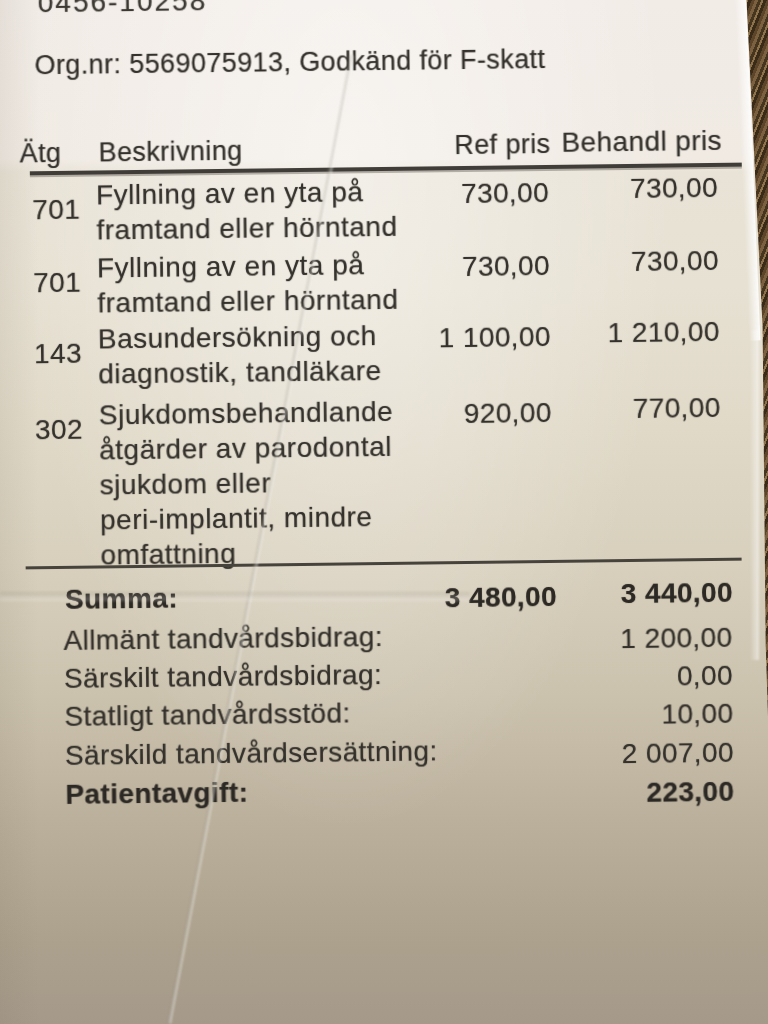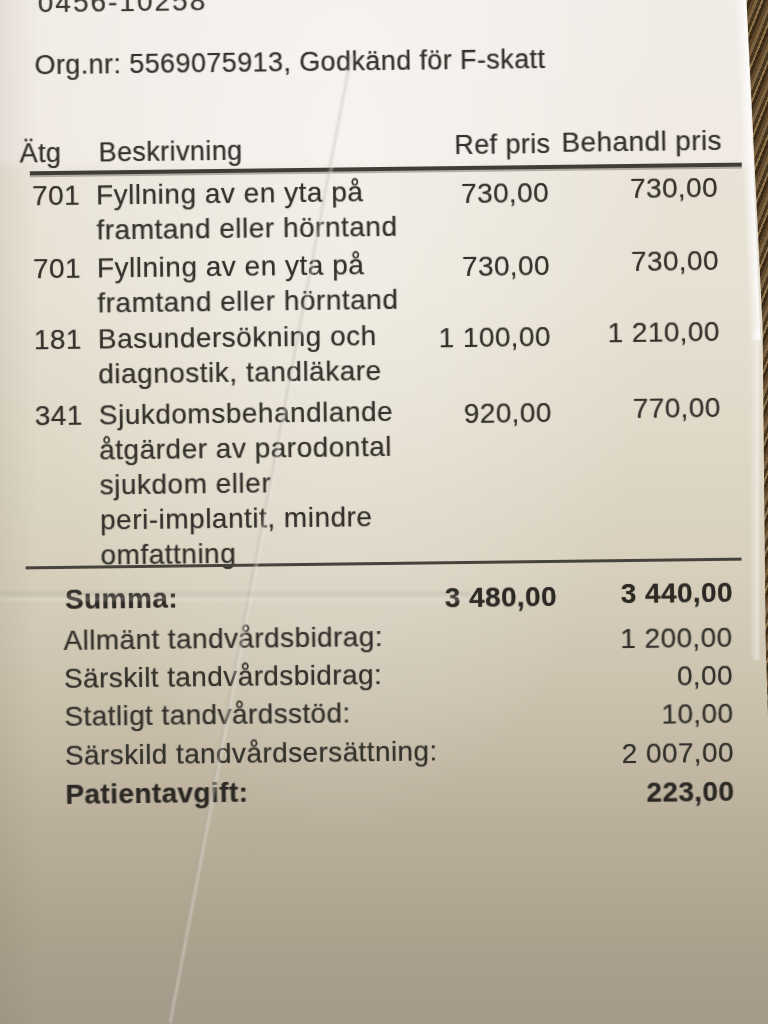--- a/index.html
+++ b/index.html
@@ -71,21 +71,21 @@
   .clip-line{left:44px;top:-17px;font-size:28px;letter-spacing:2px;color:#3c3933;}
   .org-line{left:40px;top:46px;font-size:27px;}
   .hdr{font-size:27px;}
   .hdr-code{left:24px;top:134px;}
   .hdr-desc{left:103px;top:134px;}
   .hdr-ref{left:398px;top:131px;width:157px;text-align:right;}
   .hdr-beh{left:566px;top:129px;font-size:28px;}
   .rule-head{left:34px;top:167px;width:712px;height:4px;background:#403d38;box-shadow:0 2px 0 rgba(62,57,50,0.35);}
   .rule-sum{left:25px;top:562px;width:716px;height:3px;background:#46423c;}
   .trow{left:0;right:0;font-size:28px;}
-  .trow .code{position:absolute;left:36px;width:50px;top:2px;}
+  .trow .code{position:absolute;left:36px;width:50px;top:16px;}
   .trow .desc{position:absolute;left:100px;width:345px;top:0;line-height:35px;letter-spacing:0.5px;}
   .trow .refv{position:absolute;left:398px;width:155px;top:5px;text-align:right;}
   .trow .behv{position:absolute;left:578px;width:144px;top:2px;text-align:right;}
   .sumrow{left:0;right:0;font-weight:700;font-size:28px;color:#2c2925;}
   .sumrow .lbl{position:absolute;left:64px;top:0;}
   .sumrow .v1{position:absolute;left:396px;width:160px;top:3px;text-align:right;}
   .sumrow .v2{position:absolute;left:582px;width:150px;top:1px;text-align:right;}
   .sline{left:0;right:0;font-size:28px;}
   .sline .lbl{position:absolute;left:62px;top:0;}
   .sline .val{position:absolute;left:550px;width:181px;top:5px;text-align:right;}
@@ -125,31 +125,31 @@
       <div class="code">701</div>
       <div class="desc">
         <div>Fyllning av en yta på</div>
         <div>framtand eller hörntand</div>
       </div>
       <div class="refv">730,00</div>
       <div class="behv">730,00</div>
     </div>
 
     <div class="abs trow" style="top:318px">
-      <div class="code">181</div>
+      <div class="code">143</div>
       <div class="desc">
         <div>Basundersökning och</div>
         <div>diagnostik, tandläkare</div>
       </div>
       <div class="refv">1 100,00</div>
       <div class="behv">1 210,00</div>
     </div>
 
     <div class="abs trow" style="top:394px">
-      <div class="code">341</div>
+      <div class="code">302</div>
       <div class="desc">
         <div>Sjukdomsbehandlande</div>
         <div>åtgärder av parodontal</div>
         <div>sjukdom eller</div>
         <div>peri-implantit, mindre</div>
         <div>omfattning</div>
       </div>
       <div class="refv">920,00</div>
       <div class="behv">770,00</div>
     </div>

